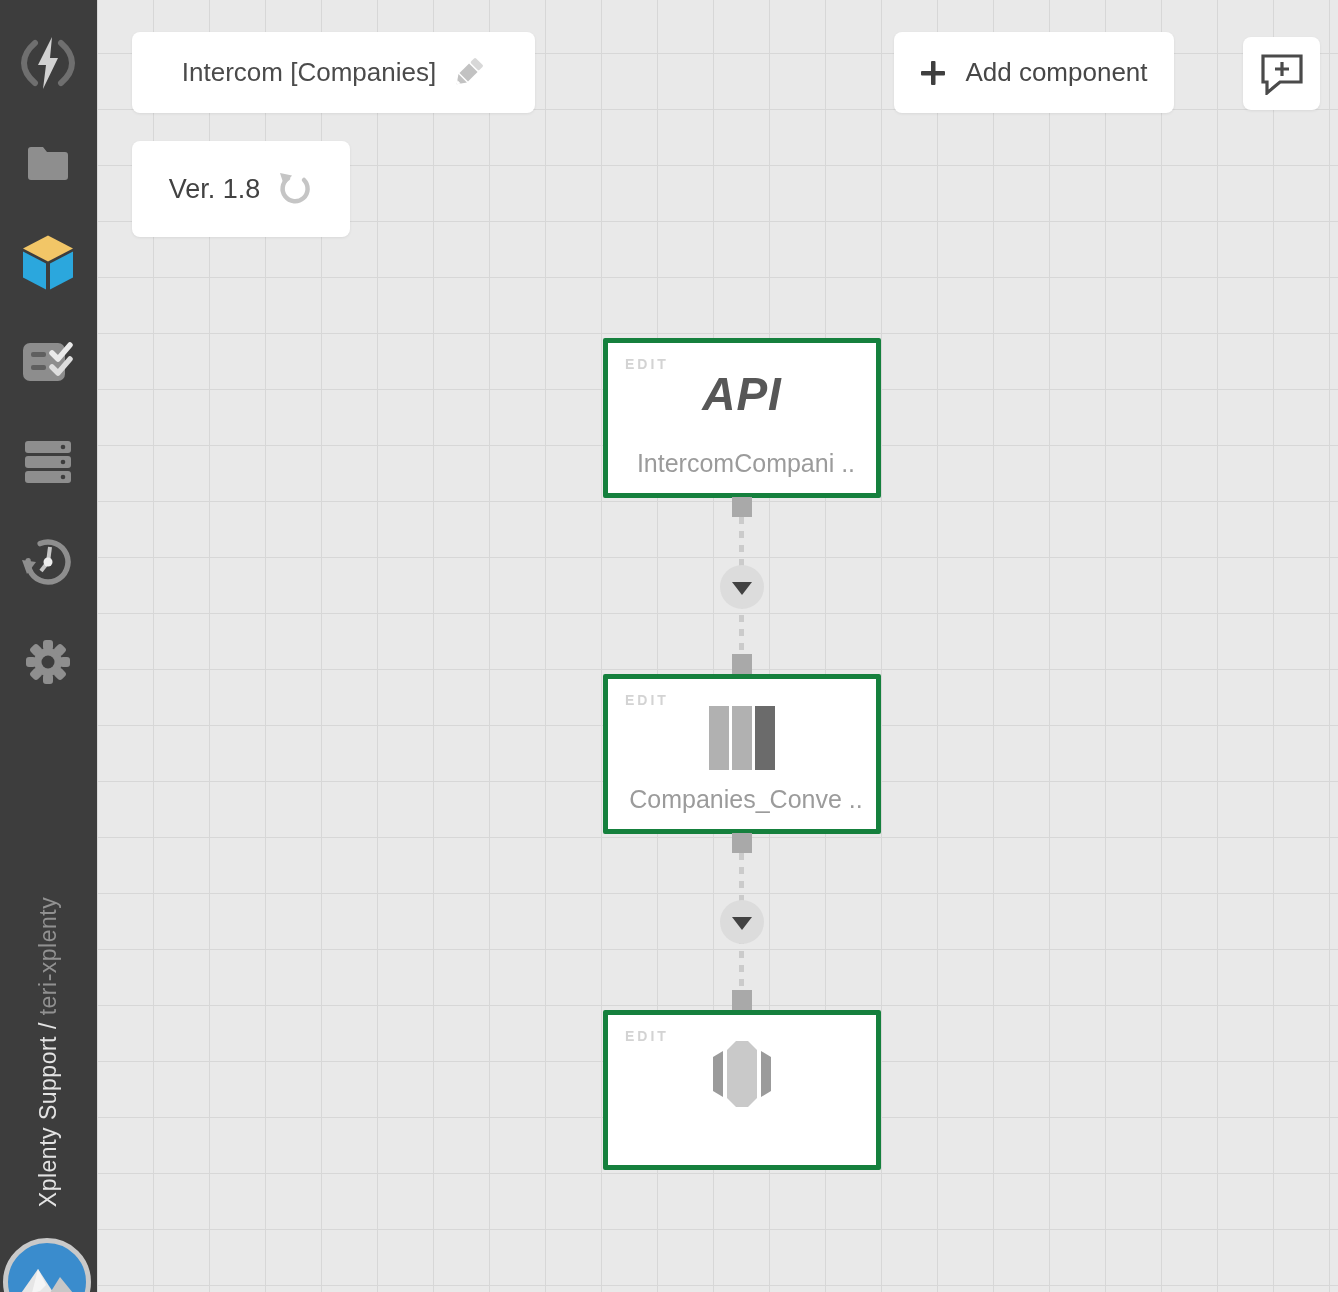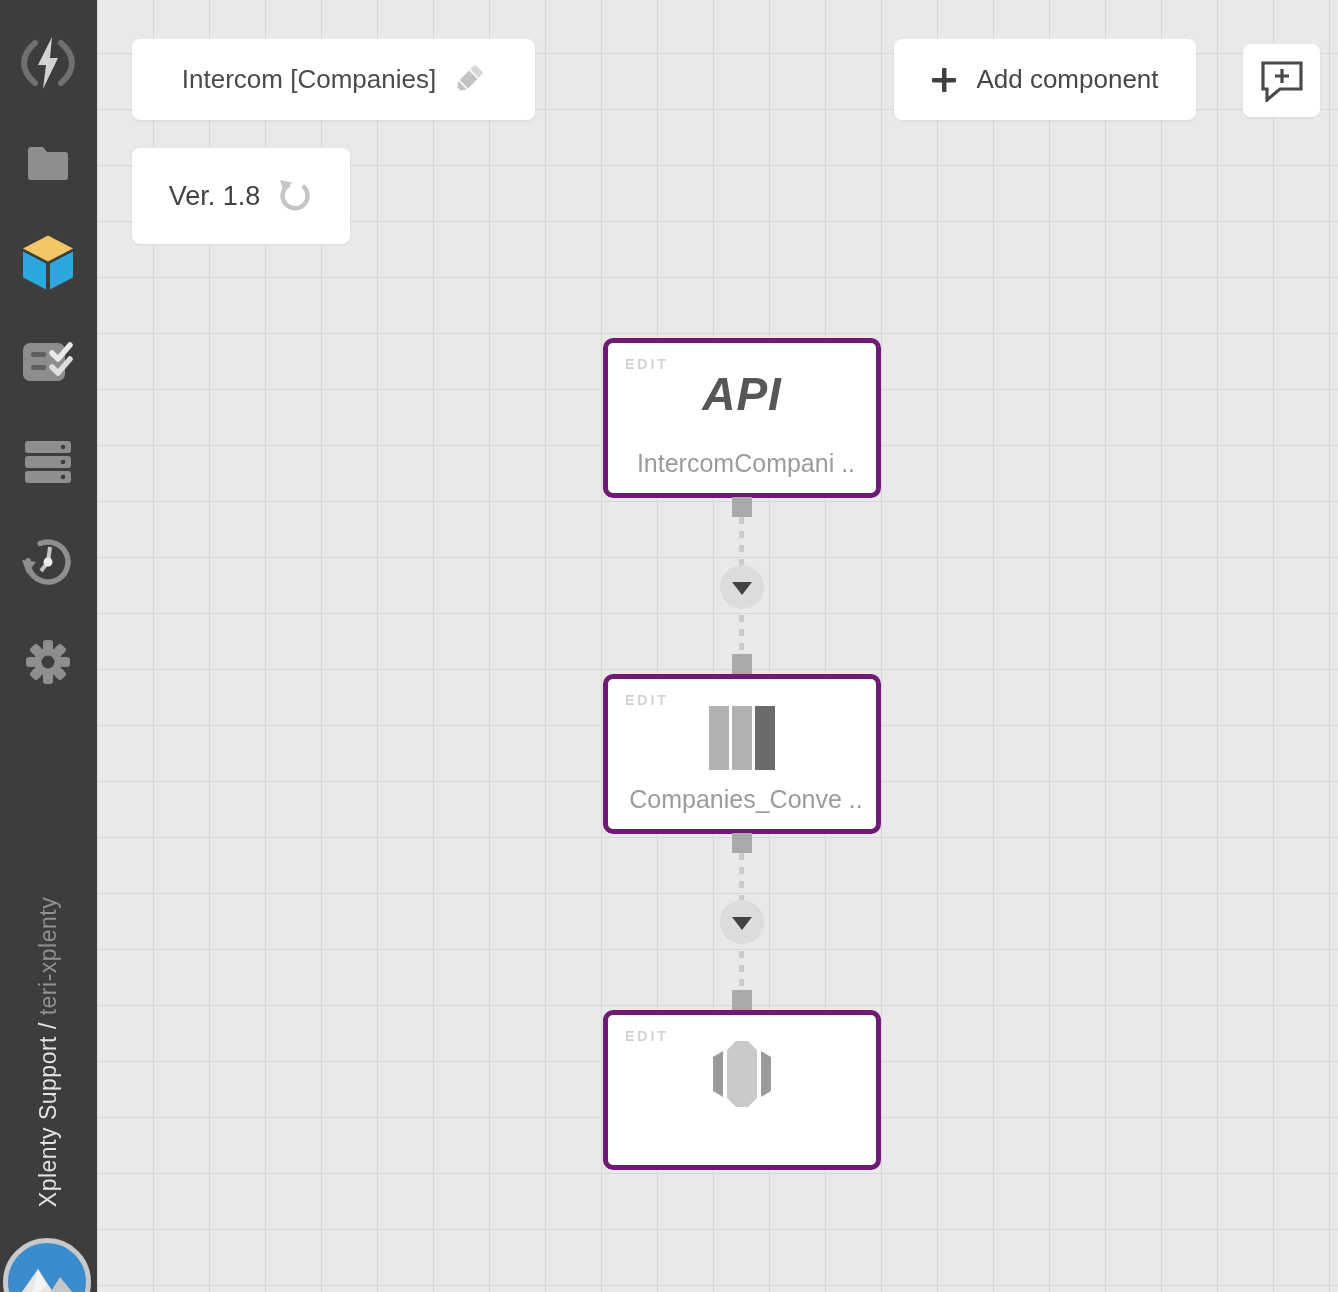--- a/index.html
+++ b/index.html
@@ -27,35 +27,35 @@
     white-space:nowrap; font-size:23px; letter-spacing:0.5px;
   }
   .account-team { color:#e3e3e3; }
   .account-user { color:#919191; }
   .avatar { position:absolute; left:2px; top:1237px; line-height:0; cursor:pointer; }
 
   
   .card {
     position:absolute; background:#ffffff; border-radius:8px;
     display:flex; align-items:center; justify-content:center;
-    box-shadow:0 1px 3px rgba(0,0,0,0.07); z-index:10;margin-top:7px;
+    box-shadow:0 1px 3px rgba(0,0,0,0.07); z-index:10;
   }
   .title-card { left:132px; top:32px; width:403px; height:81px; gap:15px; }
   .title-card .txt { font-size:26px; color:#4b4b4b; }
   .version-card { left:132px; top:141px; width:218px; height:96px; gap:17px; }
   .version-card .txt { font-size:27px; color:#424242; }
-  .add-btn { left:894px; top:32px; width:302px; height:81px; gap:19px; cursor:pointer; }
+  .add-btn { left:894px; top:32px; width:280px; height:81px; gap:19px; cursor:pointer; }
   .add-btn .txt { font-size:26px; color:#474747; }
   .comment-btn { left:1243px; top:37px; width:77px; height:73px; cursor:pointer; }
   .icon { line-height:0; }
 
   
   .node {
     position:absolute; left:603px; width:278px; height:160px;
-    background:#ffffff; border:5px solid #701a75; border-radius:10px;
+    background:#ffffff; border:5px solid #15803d; border-radius:2px;
     z-index:5; cursor:pointer;
   }
   .node-edit {
     position:absolute; left:17px; top:13px;
     font-size:14px; font-weight:600; letter-spacing:3px; color:#d3d3d3; cursor:pointer;
   }
   .node-title {
     position:absolute; left:0; top:24px; width:100%; text-align:center;
     font-size:46px; font-weight:700; color:#575757; letter-spacing:1px;font-style:italic;
   }

